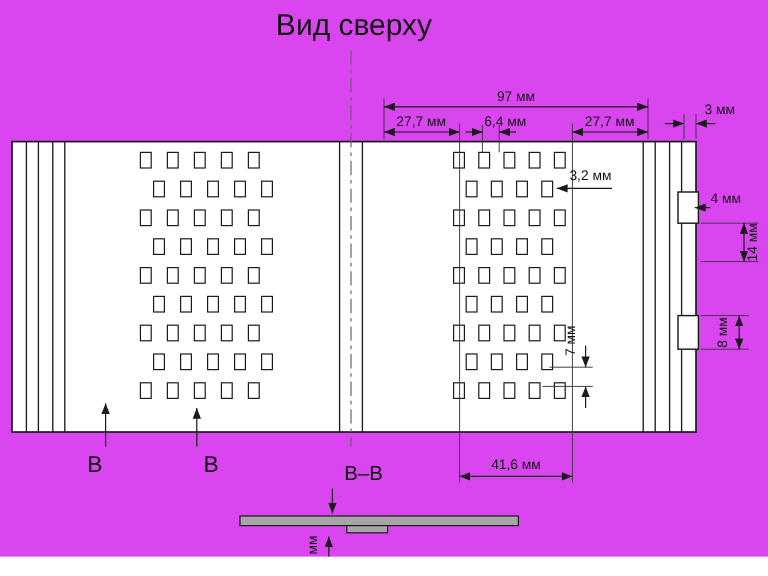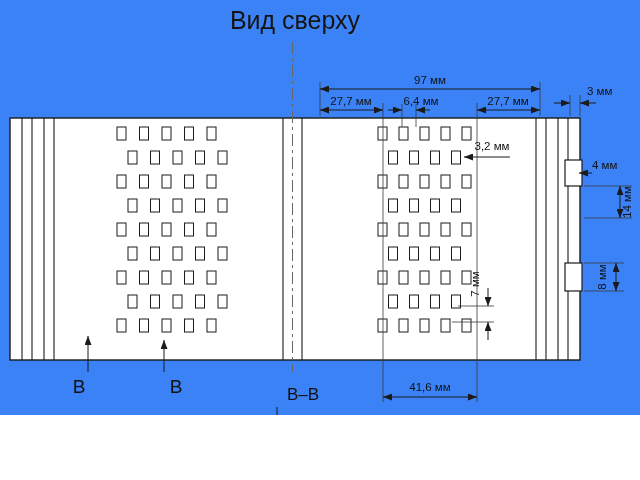--- a/index.html
+++ b/index.html
@@ -1,16 +1,16 @@
 <!DOCTYPE html>
 <html><head>
 <meta charset="utf-8">
 <style>
   html,body{margin:0;padding:0;background:#fff;}
-  #stage{position:relative;width:640px;height:415px;background:#3b82f6;overflow:hidden;
+  #stage{position:relative;width:640px;height:464px;background:#d946ef;overflow:hidden;
          font-family:"Liberation Sans",sans-serif;}
   svg{display:block;}
   .title-text{font:25px "Liberation Sans",sans-serif;fill:#141414;}
   .dimtext{font:11.5px "Liberation Sans",sans-serif;fill:#111;}
   .marker-text{font:19px "Liberation Sans",sans-serif;fill:#111;}
   .section-text{font:17px "Liberation Sans",sans-serif;fill:#111;}
   .edge{stroke:#1b1b1b;stroke-width:1.4;fill:#ffffff;}
   .fold{stroke:#1b1b1b;stroke-width:1.1;}
   .dimline{stroke:#1b1b1b;stroke-width:1;fill:none;}
   .ext{stroke:#3a3a3a;stroke-width:0.8;}

